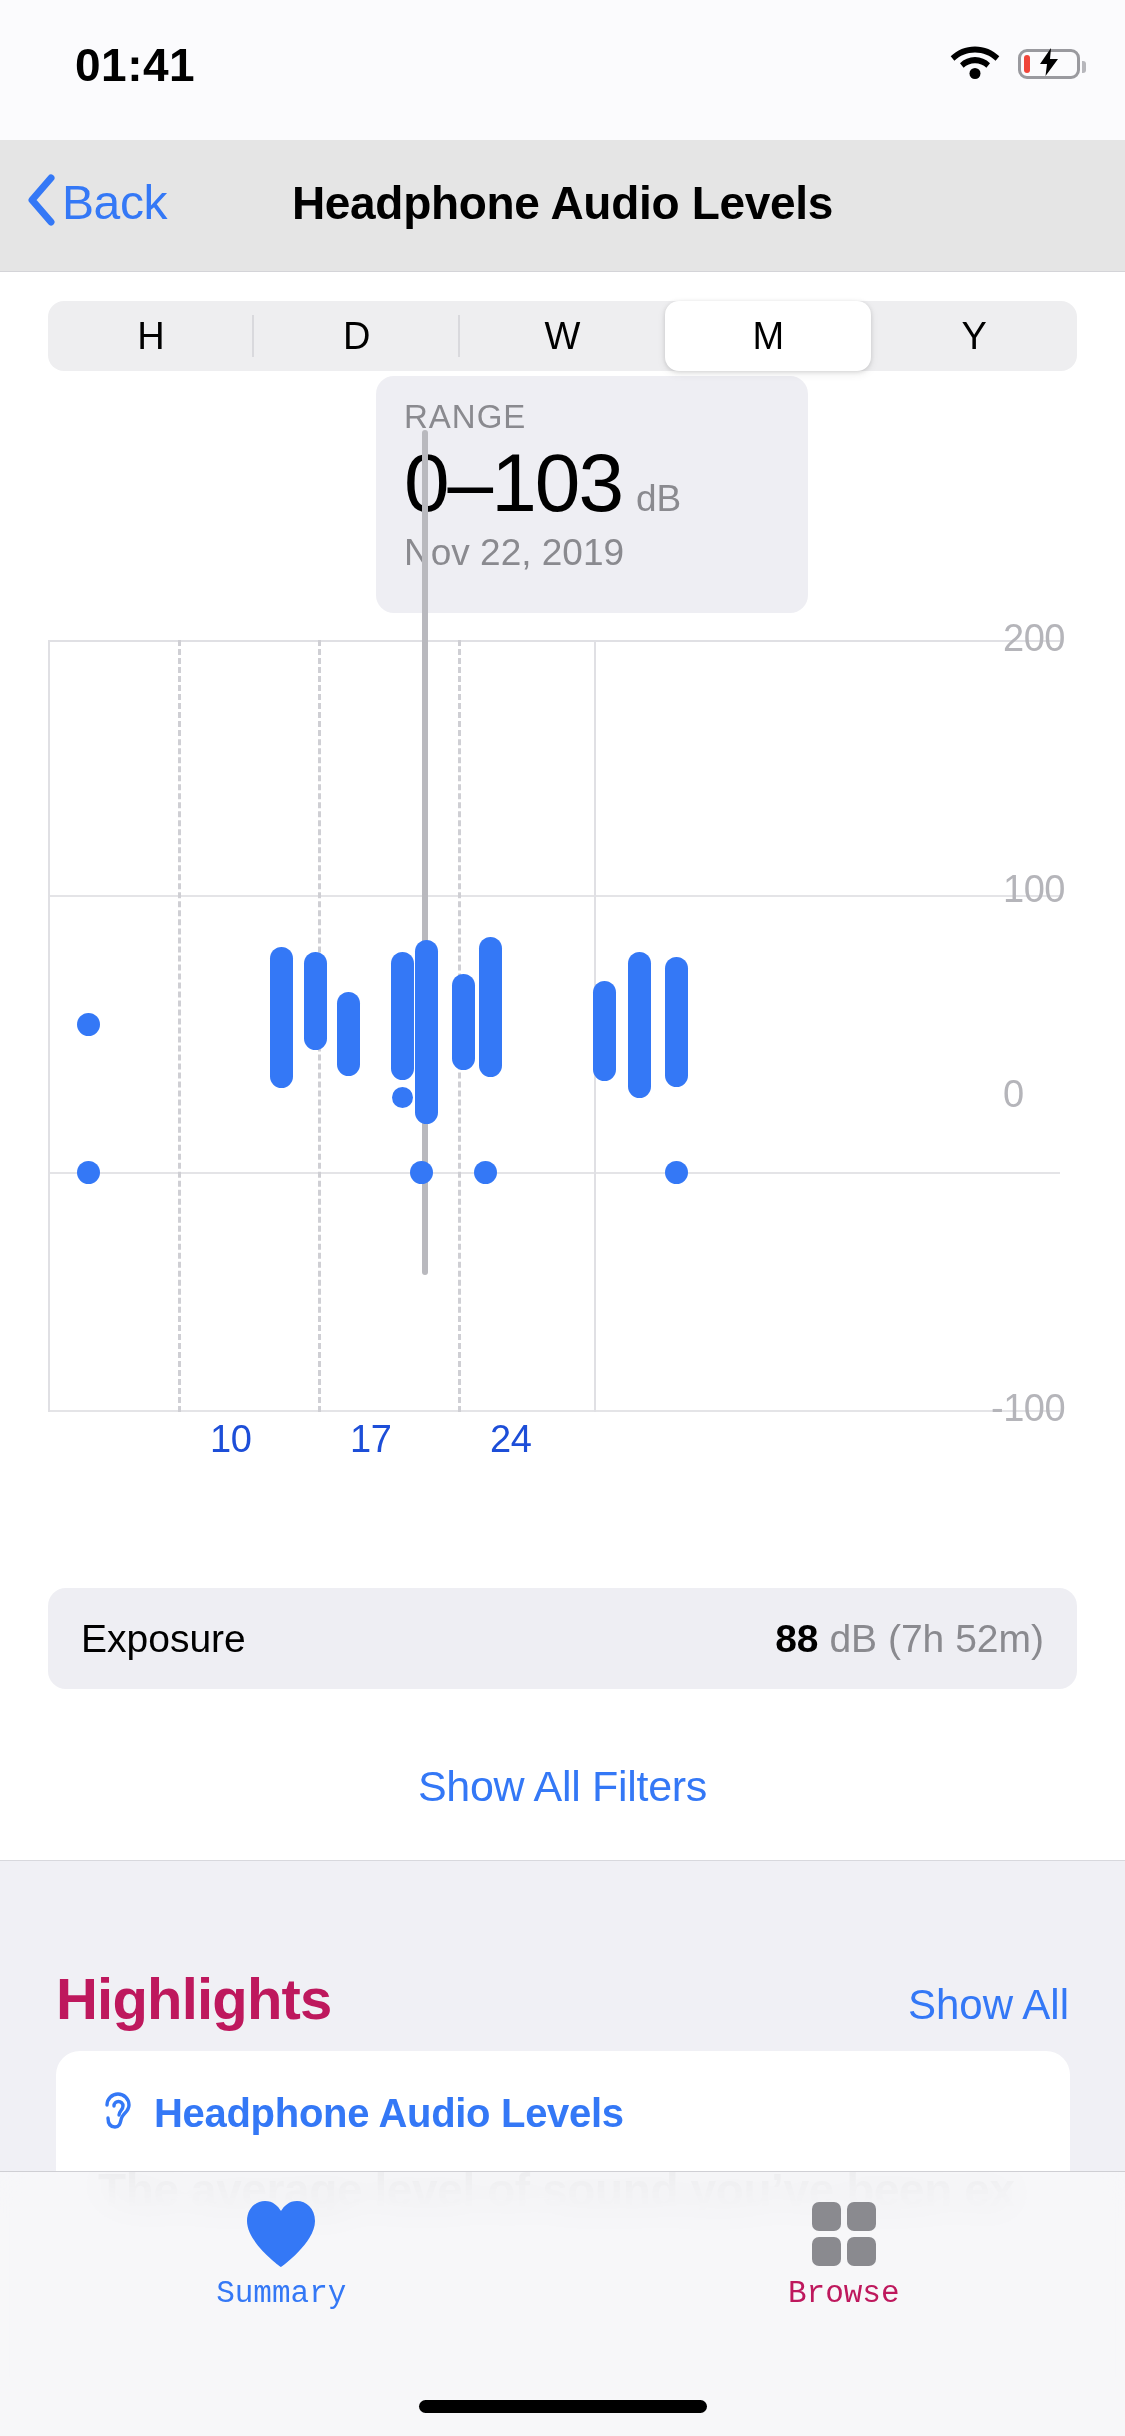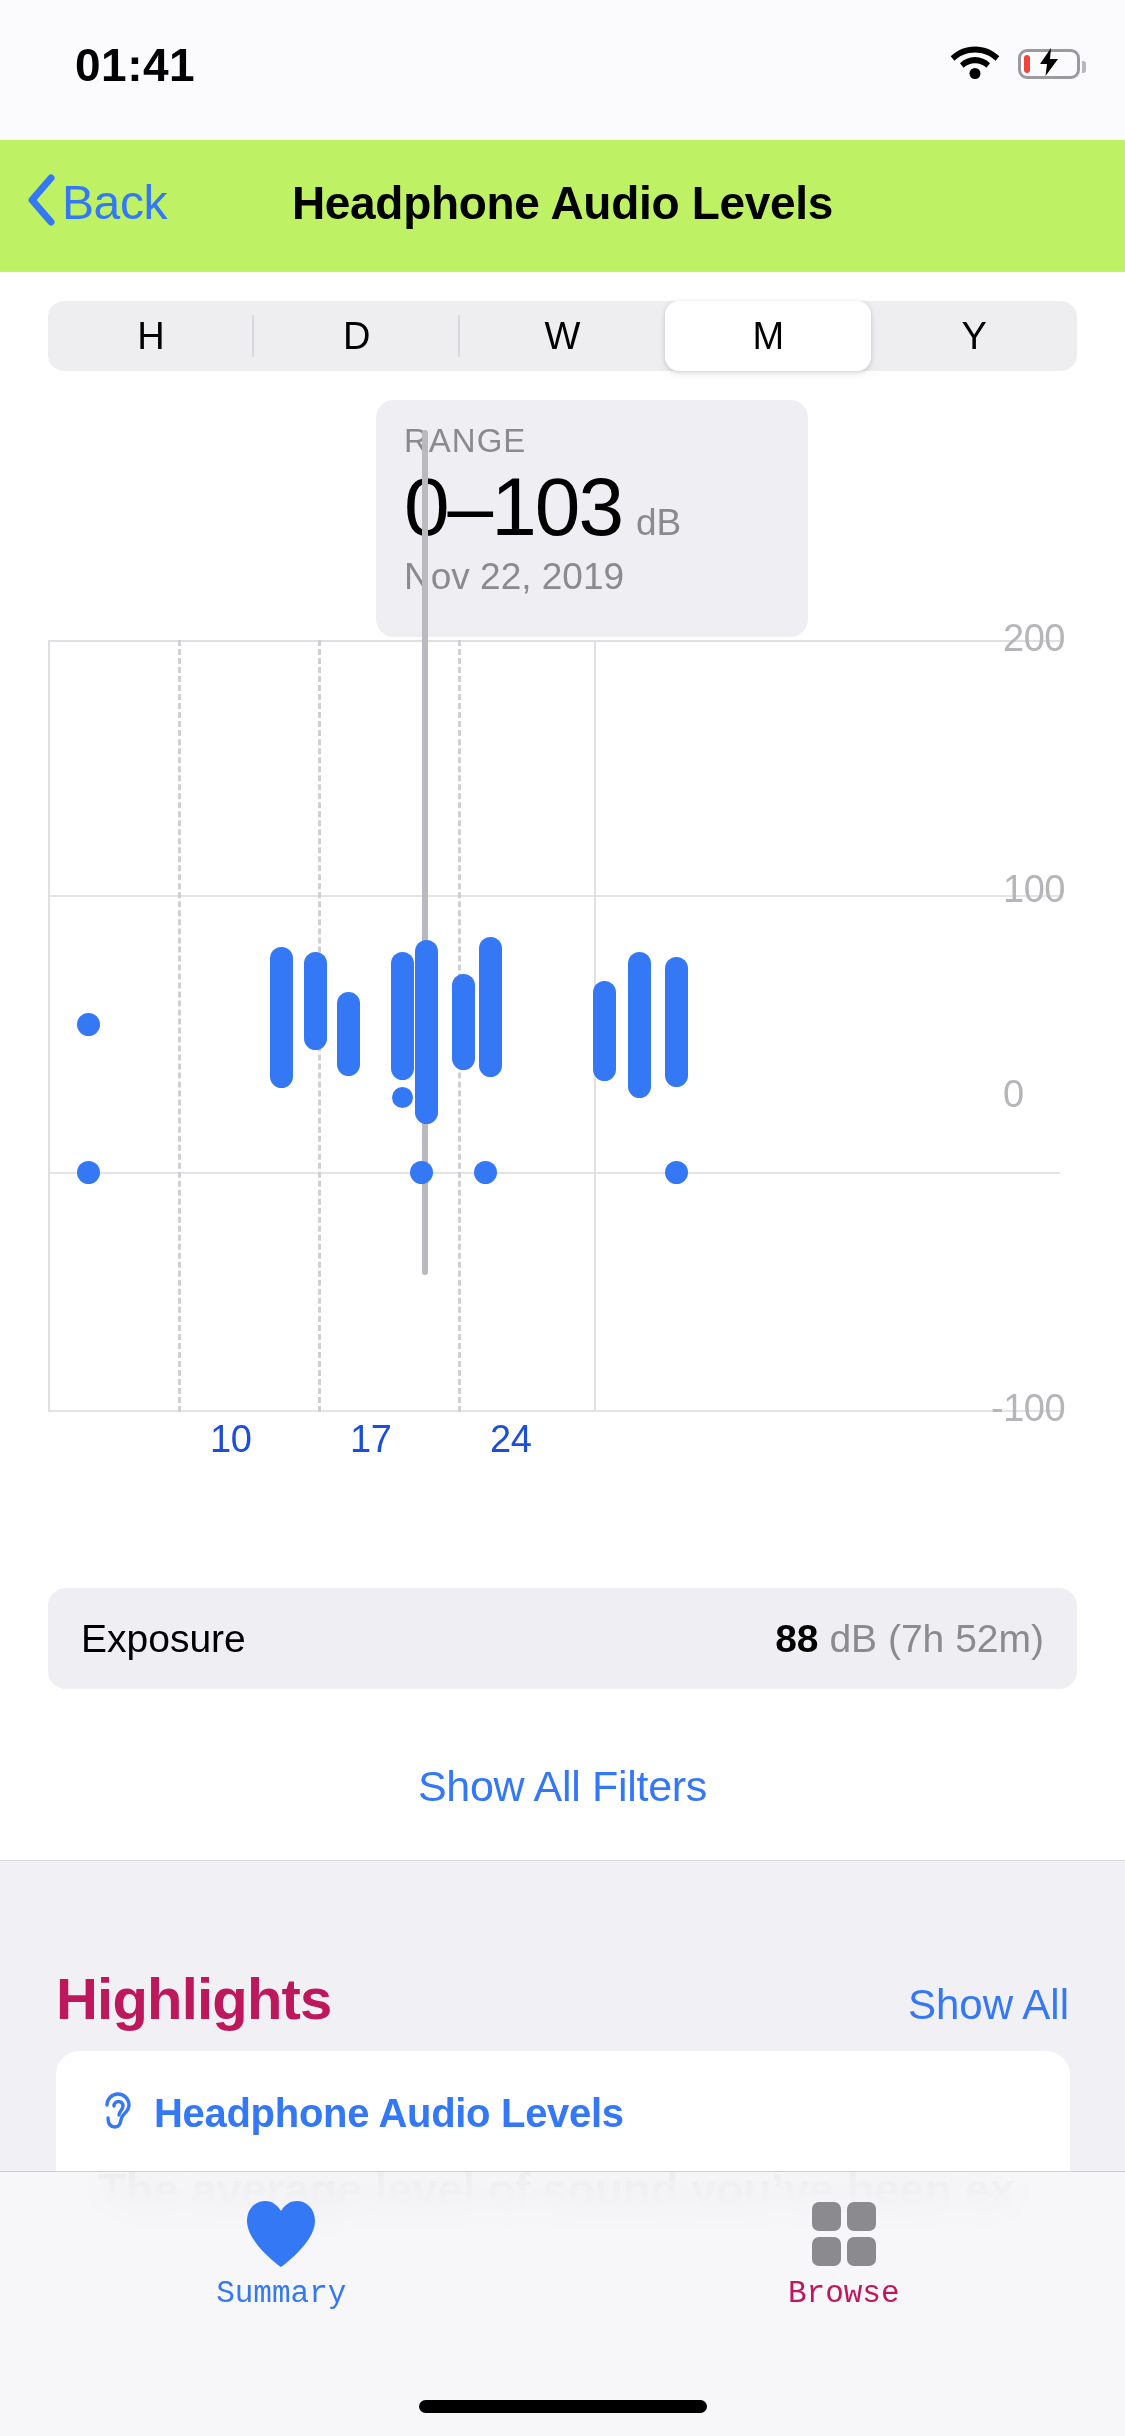--- a/index.html
+++ b/index.html
@@ -36,21 +36,21 @@
   }
   .batt-fill {
     position:absolute; left:3px; top:3px; bottom:3px; width:6px;
     background:#f0453a; border-radius:3px;
   }
   .batt-bolt { position:absolute; left:50%; top:50%; transform:translate(-50%,-50%); }
 
   
   .navbar {
     position:absolute; top:140px; left:0; width:1125px; height:132px;
-    background:#bef264; border-bottom:1px solid #d4d4d8;
+    background:#e5e5e5; border-bottom:1px solid #d4d4d8;
   }
   .back-btn {
     position:absolute; left:26px; top:34px;
     display:flex; align-items:center; gap:6px; cursor:pointer;
   }
   .back-chevron { display:block; }
   .back-label { font-size:48px; color:#3478f6; letter-spacing:-0.4px; }
   .nav-title {
     position:absolute; left:0; top:36px; width:1125px; text-align:center;
     font-size:46px; font-weight:bold; color:#000; letter-spacing:-0.3px;
@@ -70,21 +70,21 @@
     position:absolute; right:0; top:14px; width:2px; height:42px; background:#d9d9dd;
   }
   .seg.selected {
     background:#ffffff; border-radius:14px;
     box-shadow:0 1px 4px rgba(0,0,0,0.13), 0 3px 10px rgba(0,0,0,0.07);
     z-index:2;
   }
 
   
   .range-box {
-    position:absolute; left:376px; top:400px; width:432px; height:237px;
+    position:absolute; left:376px; top:376px; width:432px; height:237px;
     background:#eeeef3; border-radius:18px; padding:22px 44px 0 28px;
   }
   .range-label {
     font-size:33px; color:#8a8a8f; letter-spacing:1px; font-weight:400;
   }
   .range-value-row { display:flex; align-items:baseline; margin-top:4px; }
   .range-value { font-size:82px; color:#000; letter-spacing:-2px; line-height:1.05; }
   .range-unit { font-size:37px; color:#8a8a8f; margin-left:14px; }
   .range-date { font-size:37px; color:#8a8a8f; margin-top:6px; }
   .plot {

